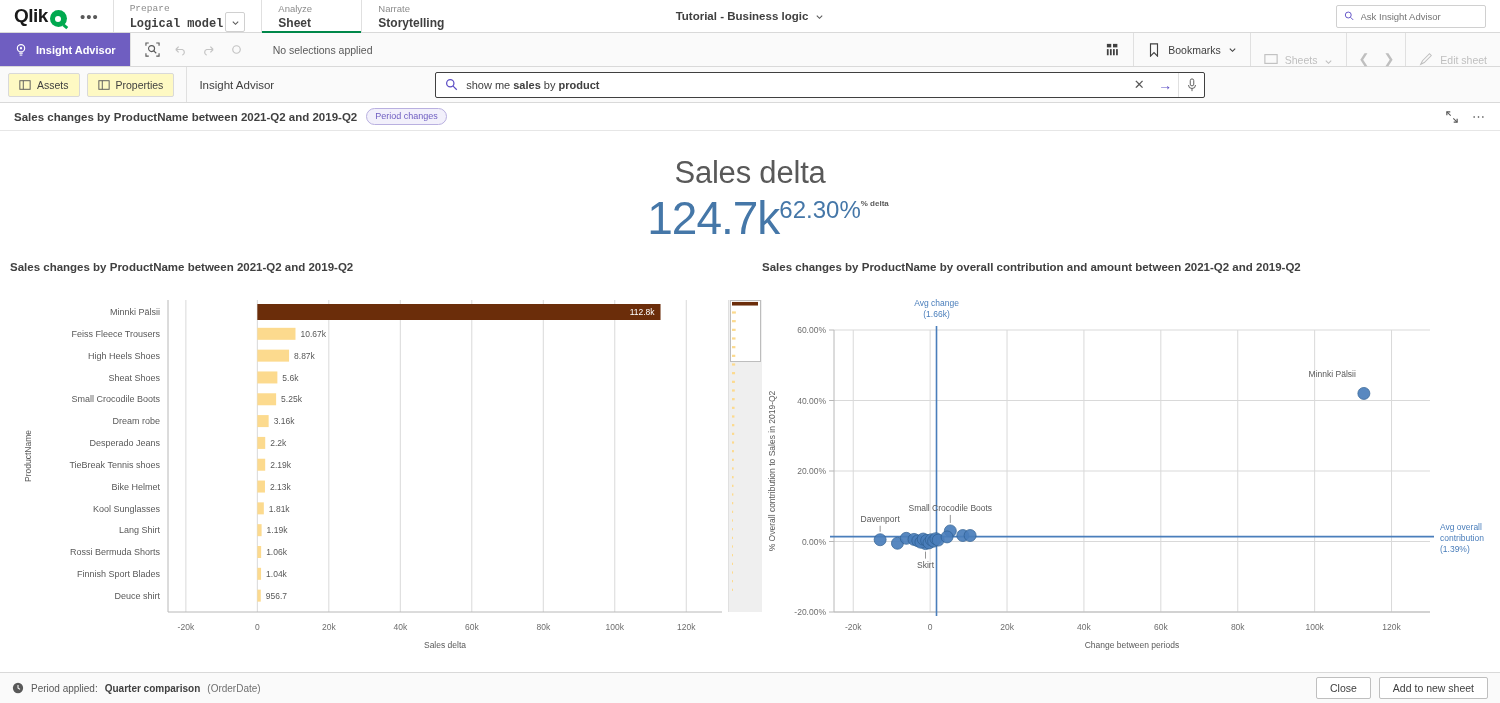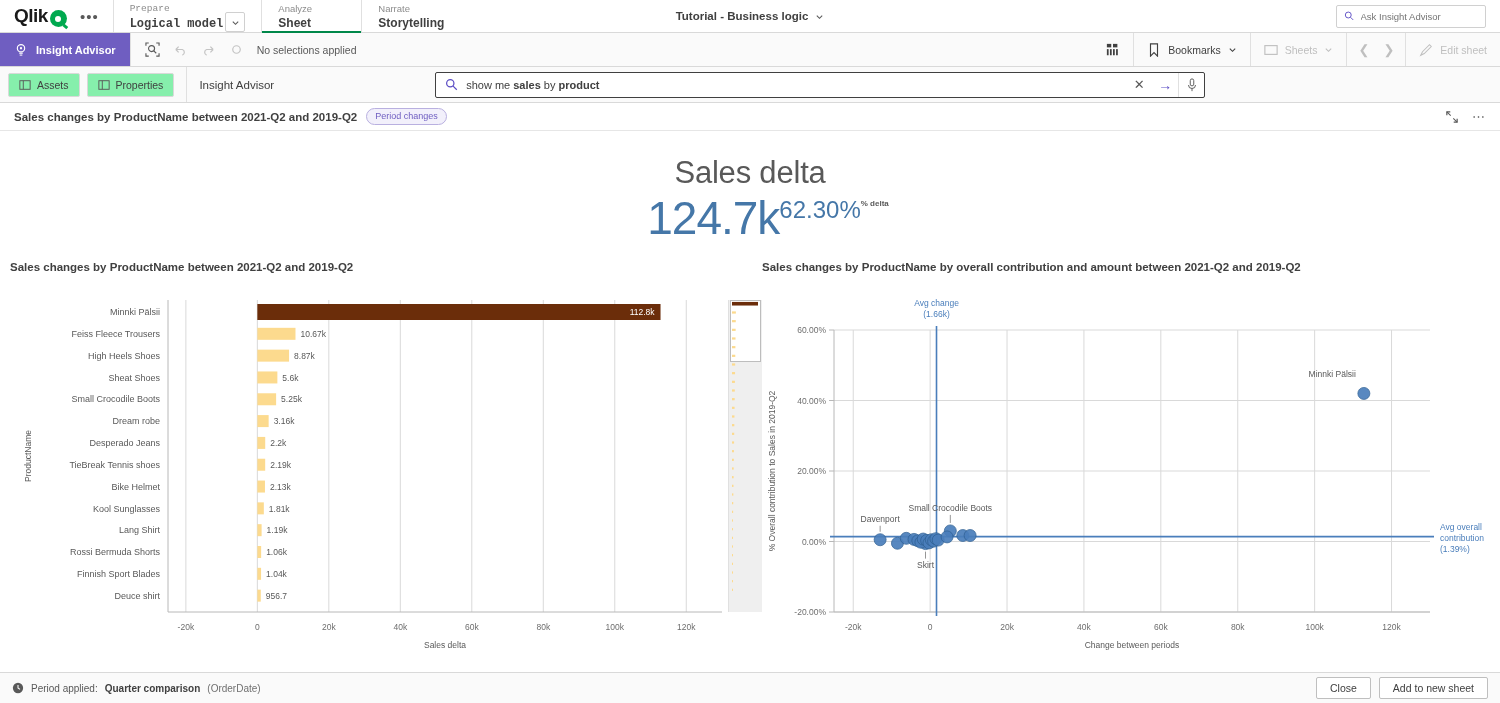--- a/index.html
+++ b/index.html
@@ -74,37 +74,37 @@
     padding: 0 14px; font-size: 11px; font-weight: bold; min-width: 101px;
   }
   .ia-badge svg { width: 14px; height: 14px; }
   .tool-group { display: flex; align-items: center; gap: 0px; padding-left: 8px; border-left: 1px solid #e0e0e0; }
   .tool-btn {
     width: 28px; height: 28px; display: flex; align-items: center; justify-content: center;
     cursor: pointer; color: #595959;
   }
   .tool-btn.disabled { color: #c4c4c4; cursor: default; }
   .tool-btn svg { width: 15px; height: 15px; }
-  .no-sel { font-size: 10.5px; color: #595959; margin-left: 6px; }
+  .no-sel { font-size: 10.5px; color: #595959; margin-left: 22px; }
   .right-tools { margin-left: auto; display: flex; align-items: stretch; }
   .rt-item {
     display: flex; align-items: center; gap: 7px; padding: 0 13px; font-size: 10.5px;
     color: #404040; cursor: pointer; border-left: 1px solid #e0e0e0;
   }
   .rt-item.first { border-left: none; }
-  .rt-item.dim { color: #bfbfbf; cursor: default; }
+  .rt-item.dim { color: #bfbfbf; cursor: default; align-items: flex-end; }
   .rt-item svg { width: 14px; height: 14px; }
   .rt-arrows { display: flex; align-items: center; }
   .rt-arrow { padding: 0 7px; color: #bfbfbf; font-size: 13px; }
 
   
   .iabar { height: 36px; display: flex; align-items: center; background: #fafafa; border-bottom: 1px solid #d9d9d9; padding: 0 8px; }
   .chip {
     display: flex; align-items: center; gap: 6px; height: 24px; padding: 0 10px;
-    border: 1px solid #d9d9d9; border-radius: 2px; background: #86efac; font-size: 10.5px;
+    border: 1px solid #d9d9d9; border-radius: 2px; background: #fef9c3; font-size: 10.5px;
     color: #404040; cursor: pointer; margin-right: 7px;
   }
   .chip svg { width: 12px; height: 12px; }
   .iabar-sep { width: 1px; height: 100%; background: #e0e0e0; margin: 0 12px 0 5px; }
   .ia-label { font-size: 11.5px; color: #404040; font-weight: normal; }
   .nlq-wrap {
     margin-left: 161px; flex: 1; max-width: 770px; height: 26px; display: flex;
     align-items: center; border: 1px solid #404040; border-radius: 2px; background: #fff;
   }
   .nlq-search-ico { padding: 0 8px 0 9px; display: flex; align-items: center; color: #5b4cc4; }

